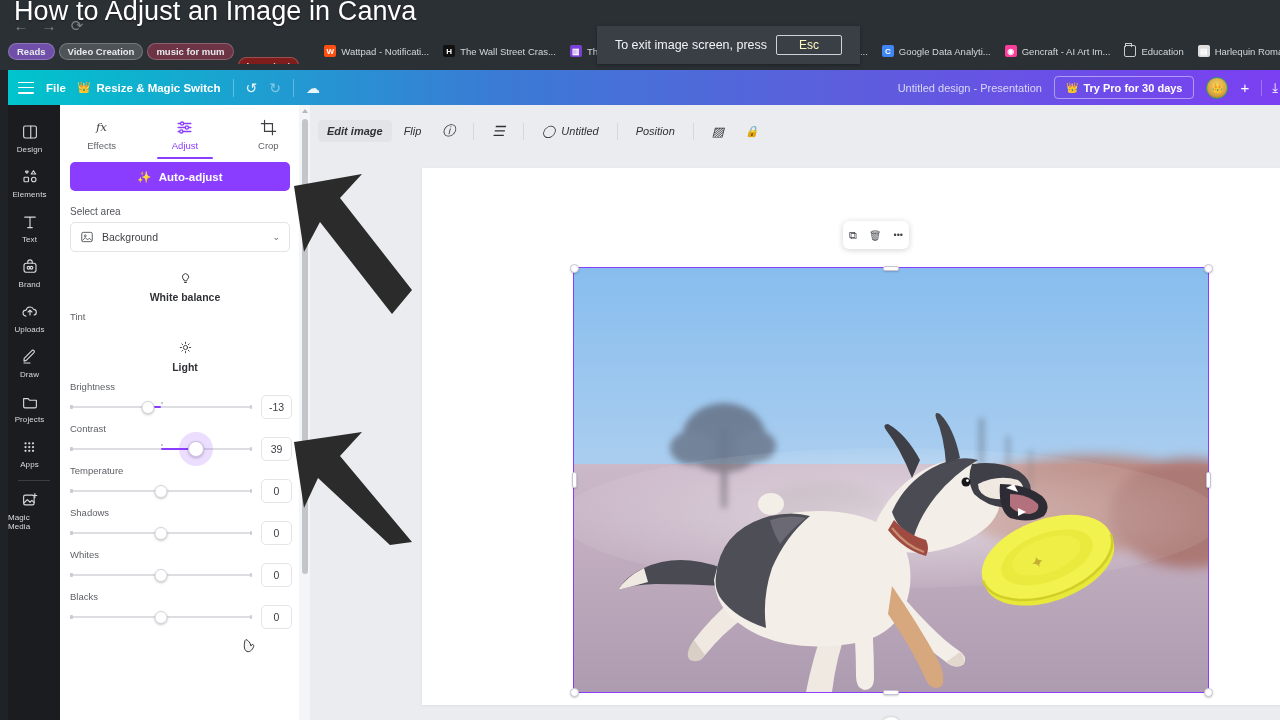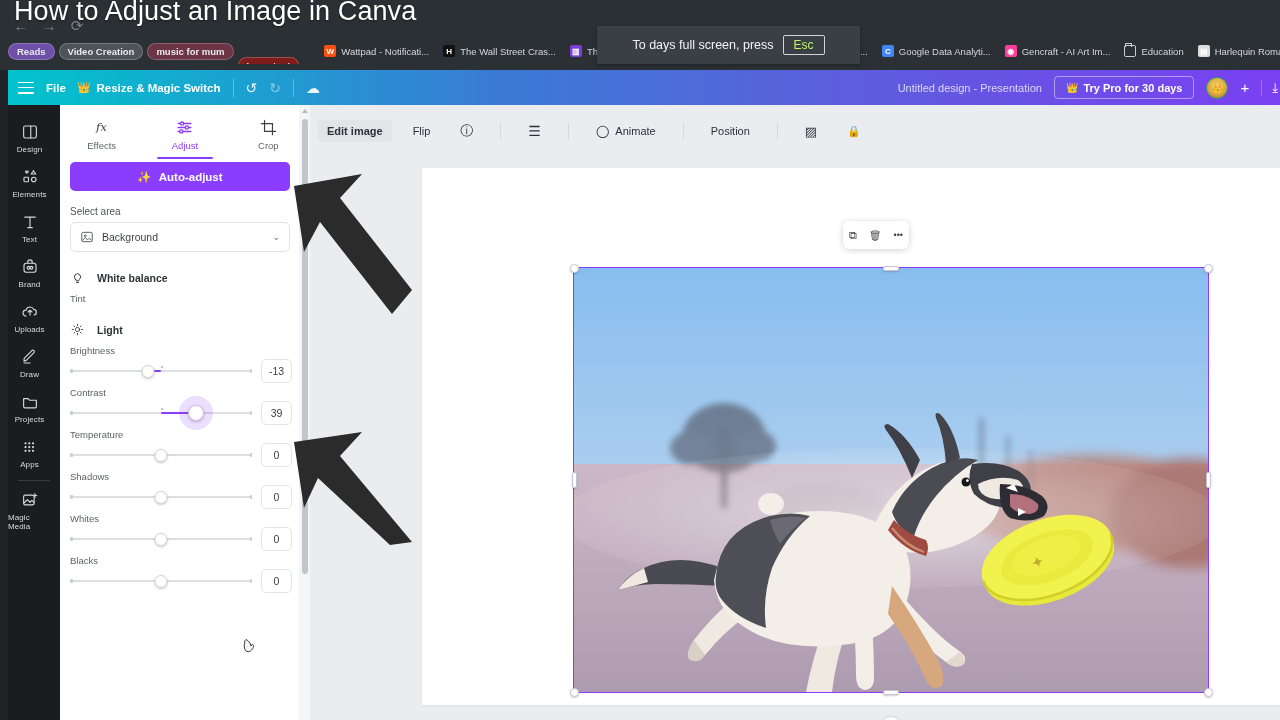--- a/index.html
+++ b/index.html
@@ -66,22 +66,22 @@
   }
 
   
   .fs-toast {
     position: absolute; top: 26px; left: 597px; width: 263px; height: 38px;
     background: #3a3f45; color: #f1f3f5;
     display: flex; align-items: center; justify-content: center; gap: 9px;
     font-size: 12.5px; z-index: 40; box-shadow: 0 1px 4px rgba(0,0,0,.35);
   }
   .fs-toast .kbd {
-    border: 1px solid #cfd3d7; border-radius: 2px; padding: 2px 10px;
-    font-size: 12px; color: #bef264;
+    border: 1px solid #cfd3d7; border-radius: 2px; padding: 2px 22px;
+    font-size: 12px; color: #fef9c3;
   }
 
   
   .title-overlay {
     position: absolute; top: -4px; left: 14px; z-index: 60;
     font-size: 27px; color: #ffffff; font-weight: normal;
     letter-spacing: .1px;
     text-shadow: 0 1px 2px rgba(0,0,0,.45);
   }
 
@@ -152,22 +152,22 @@
   }
   .field-label { font-size: 10px; color: #51545a; margin-bottom: 5px; }
   .select-box {
     height: 30px; width: 220px; border: 1px solid #e1e3e6; border-radius: 5px;
     display: flex; align-items: center; gap: 8px; padding: 0 9px;
     font-size: 10.5px; color: #3d3f45;
   }
   .select-box .chev { margin-left: auto; color: #6b6e74; font-size: 9px; }
 
   .sec-head {
-    display: flex; align-items: center; gap: 12px;
-    margin: 18px 0 8px; font-size: 10.5px; font-weight: bold; color: #2f3136;
+    display: flex; align-items: center; gap: 6px;
+    margin: 18px 0 8px; font-size: 10.5px; font-weight: bold; color: #2f3136; flex-direction: column;
   }
   .slider-row { margin-bottom: 4px; }
   .slider-name { font-size: 9.5px; color: #5c5f65; margin-bottom: 3px; }
   .slider-line { display: flex; align-items: center; gap: 9px; }
   .track-wrap { position: relative; width: 182px; height: 20px; display: flex; align-items: center; }
   .track { position: absolute; left: 0; right: 0; height: 2.2px; border-radius: 2px; background: #dcdee1; }
   .track.endcap:before, .track.endcap:after {
     content:""; position:absolute; top:-1px; width:2.5px; height:4px; background:#c9ccd0; border-radius:1px;
   }
   .track.endcap:before { left: 0; }
@@ -202,21 +202,21 @@
     background: #c2c5c9; border-radius: 3px;
   }
 
   
   .canvas-area {
     position: absolute; top: 35px; left: 302px; width: 978px; height: 615px;
     background: #ebecf0;
   }
   .img-toolbar {
     position: absolute; top: 12px; left: 8px; height: 28px;
-    display: flex; align-items: center; gap: 12px; font-size: 11px; color: #2f3136;
+    display: flex; align-items: center; gap: 3px; font-size: 11px; color: #2f3136; font-style: italic;
   }
   .tb-item { padding: 0 9px; height: 22px; display: flex; align-items: center; gap: 6px; border-radius: 4px; }
   .tb-item.sel { background: #e3e4e8; font-weight: bold; }
   .tb-div { width: 1px; height: 17px; background: #d6d8dc; margin: 0 6px; }
 
   .page {
     position: absolute; top: 63px; left: 112px; width: 866px; height: 537px;
     background: #fff; box-shadow: 0 1px 3px rgba(0,0,0,.06);
   }
   .float-tools {
@@ -316,21 +316,21 @@
           <span class="bm-label">Education</span>
         </div>
         <div class="bm-item">
           <span class="bm-ico" style="background: rgb(221, 221, 221);">▤</span>
           <span class="bm-label">Harlequin Romance:...</span>
         </div>
       </div>
   </div>
 
   <div class="fs-toast">
-    <span>To days full screen, press</span>
+    <span>To exit image screen, press</span>
     <span class="kbd">Esc</span>
   </div>
 
   <div class="title-overlay">How to Adjust an Image in Canva</div>
 
   <div class="canva-app">
 
     <div class="canva-header">
       <div class="hamburger">
           <span></span>
@@ -589,21 +589,21 @@
     <div class="canvas-area">
       <div class="img-toolbar">
         <div class="tb-item sel">Edit image</div>
         <div class="tb-item">Flip</div>
         <div class="tb-item" style="font-size:13px">ⓘ</div>
         <div class="tb-div"></div>
         <div class="tb-item" style="font-size:14px">☰</div>
         <div class="tb-div"></div>
         <div class="tb-item">
           <span style="font-size:12px">◯</span>
-          <span>Animate</span>
+          <span>Untitled</span>
         </div>
         <div class="tb-div"></div>
         <div class="tb-item">Position</div>
         <div class="tb-div"></div>
         <div class="tb-item" style="font-size:13px">▨</div>
         <div class="tb-item" style="font-size:11px">🔒</div>
       </div>
 
       <div class="page"></div>
 

